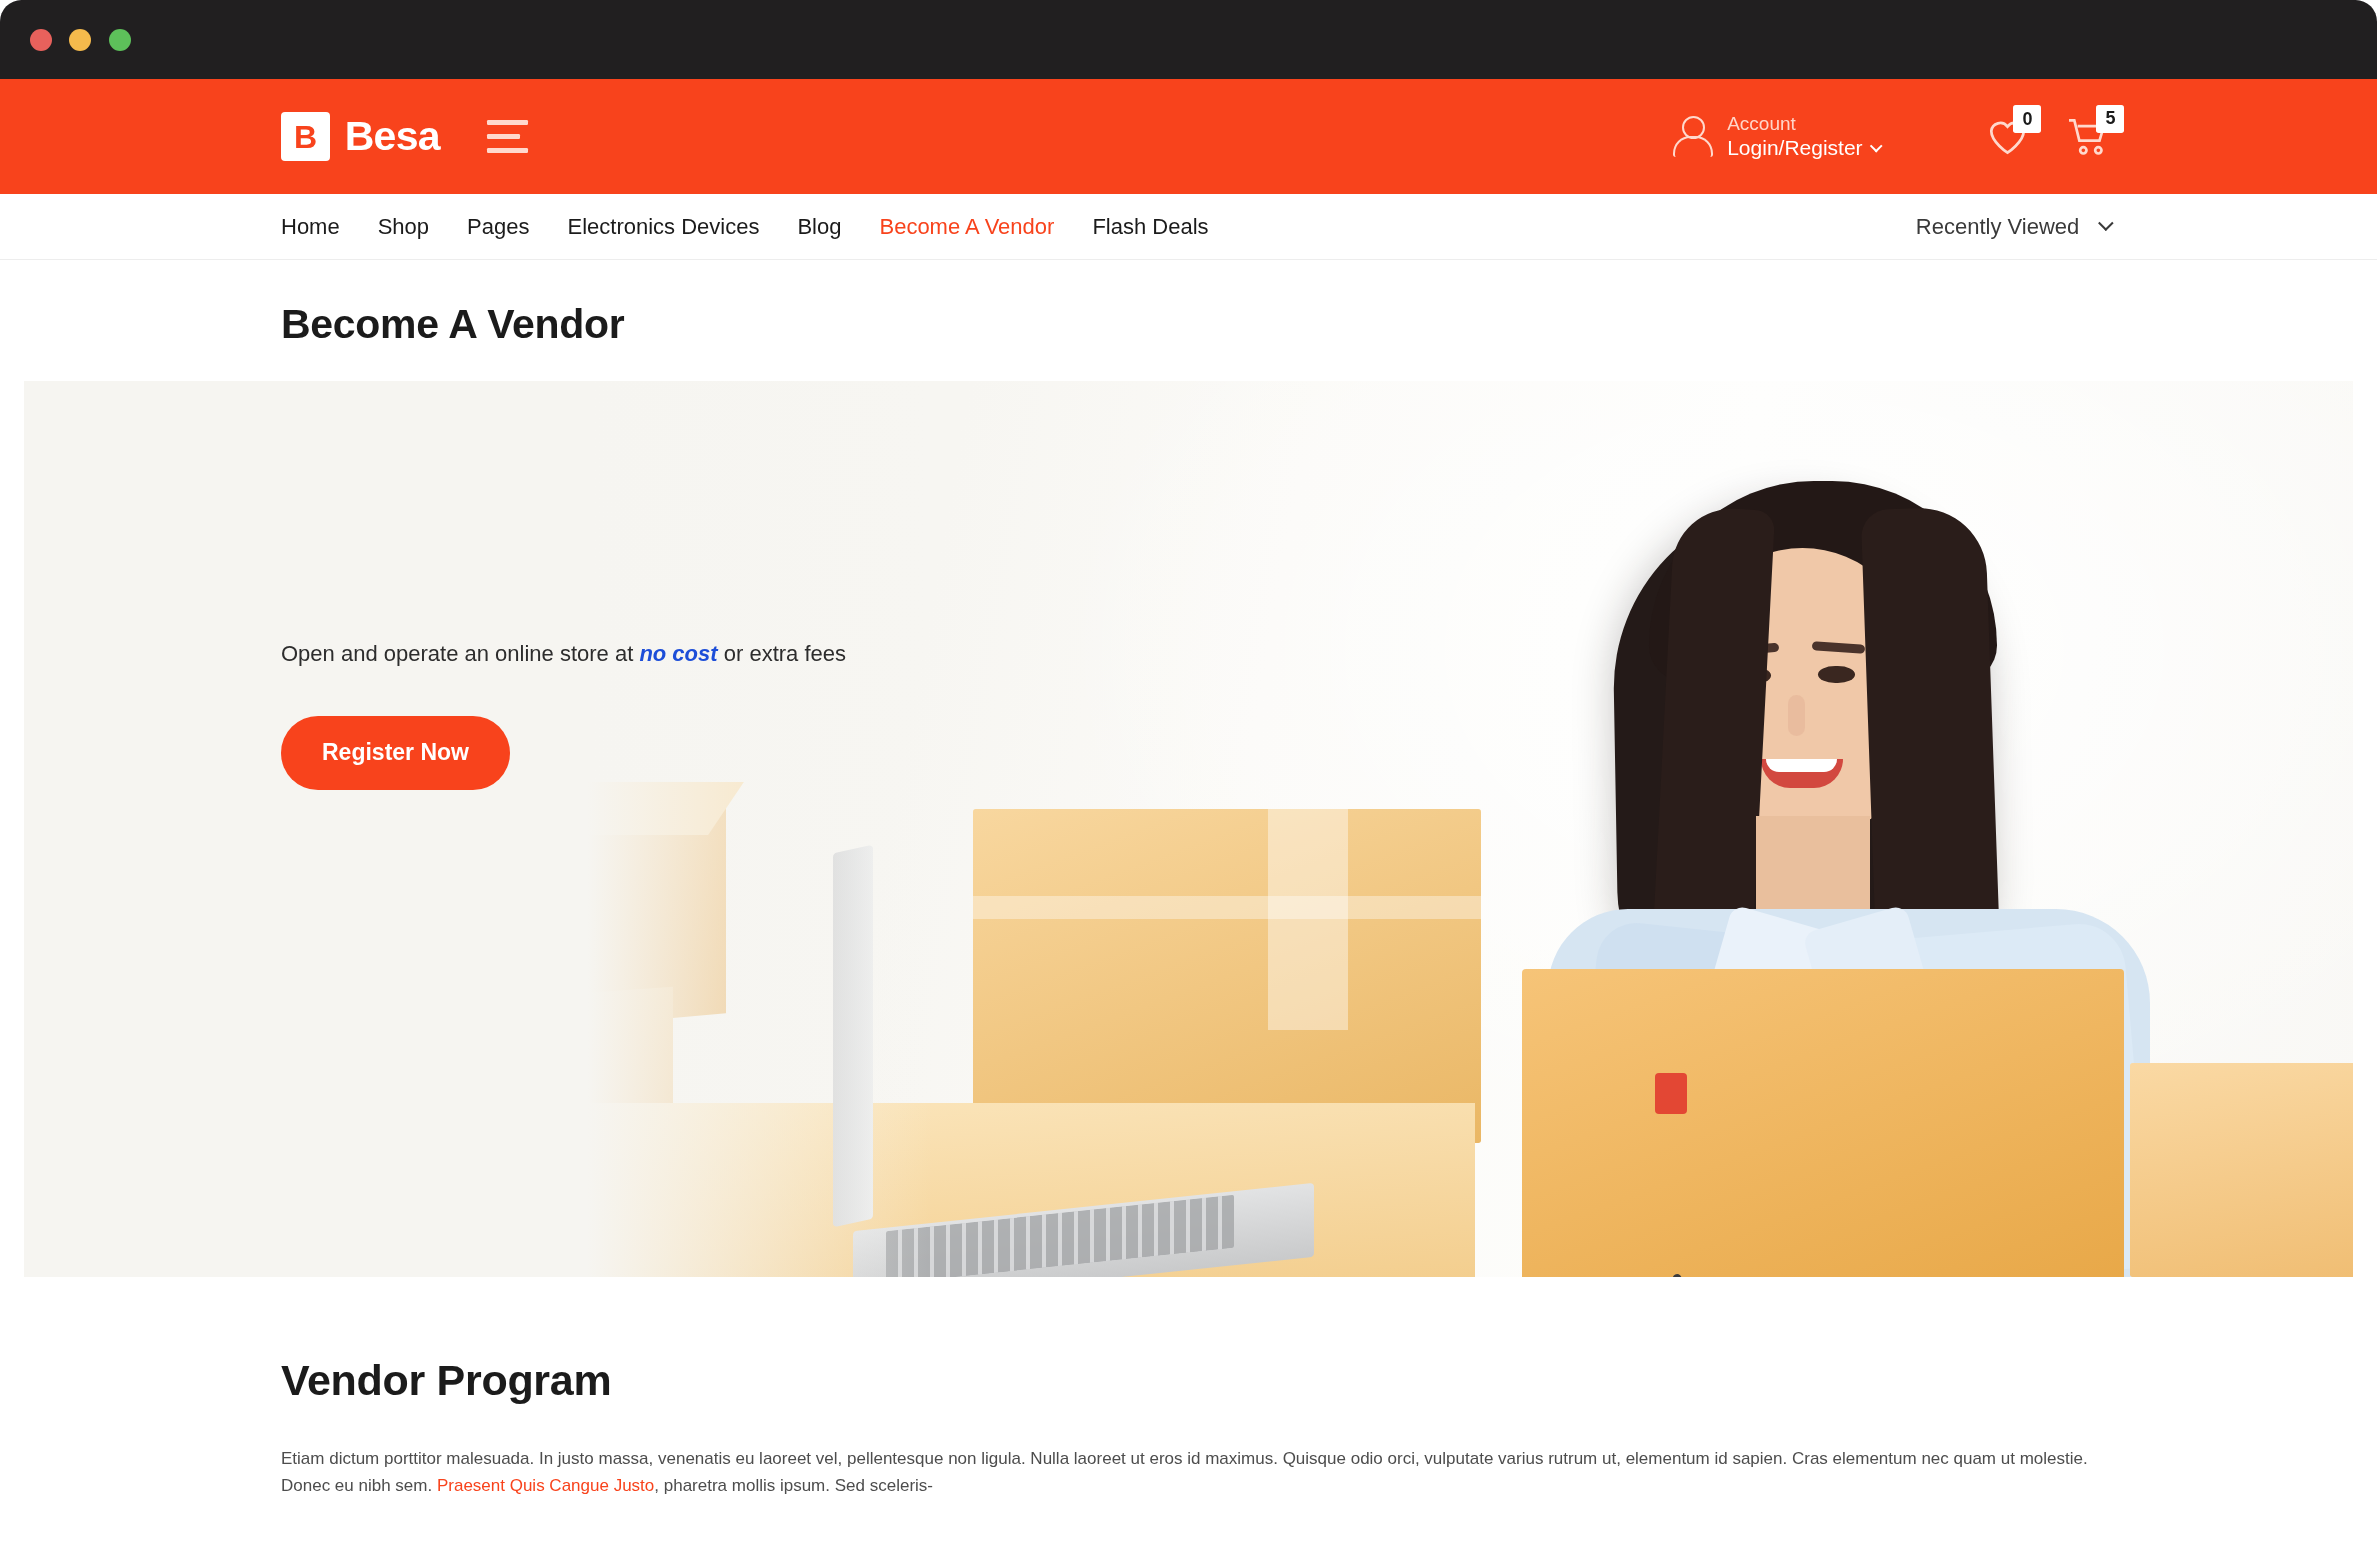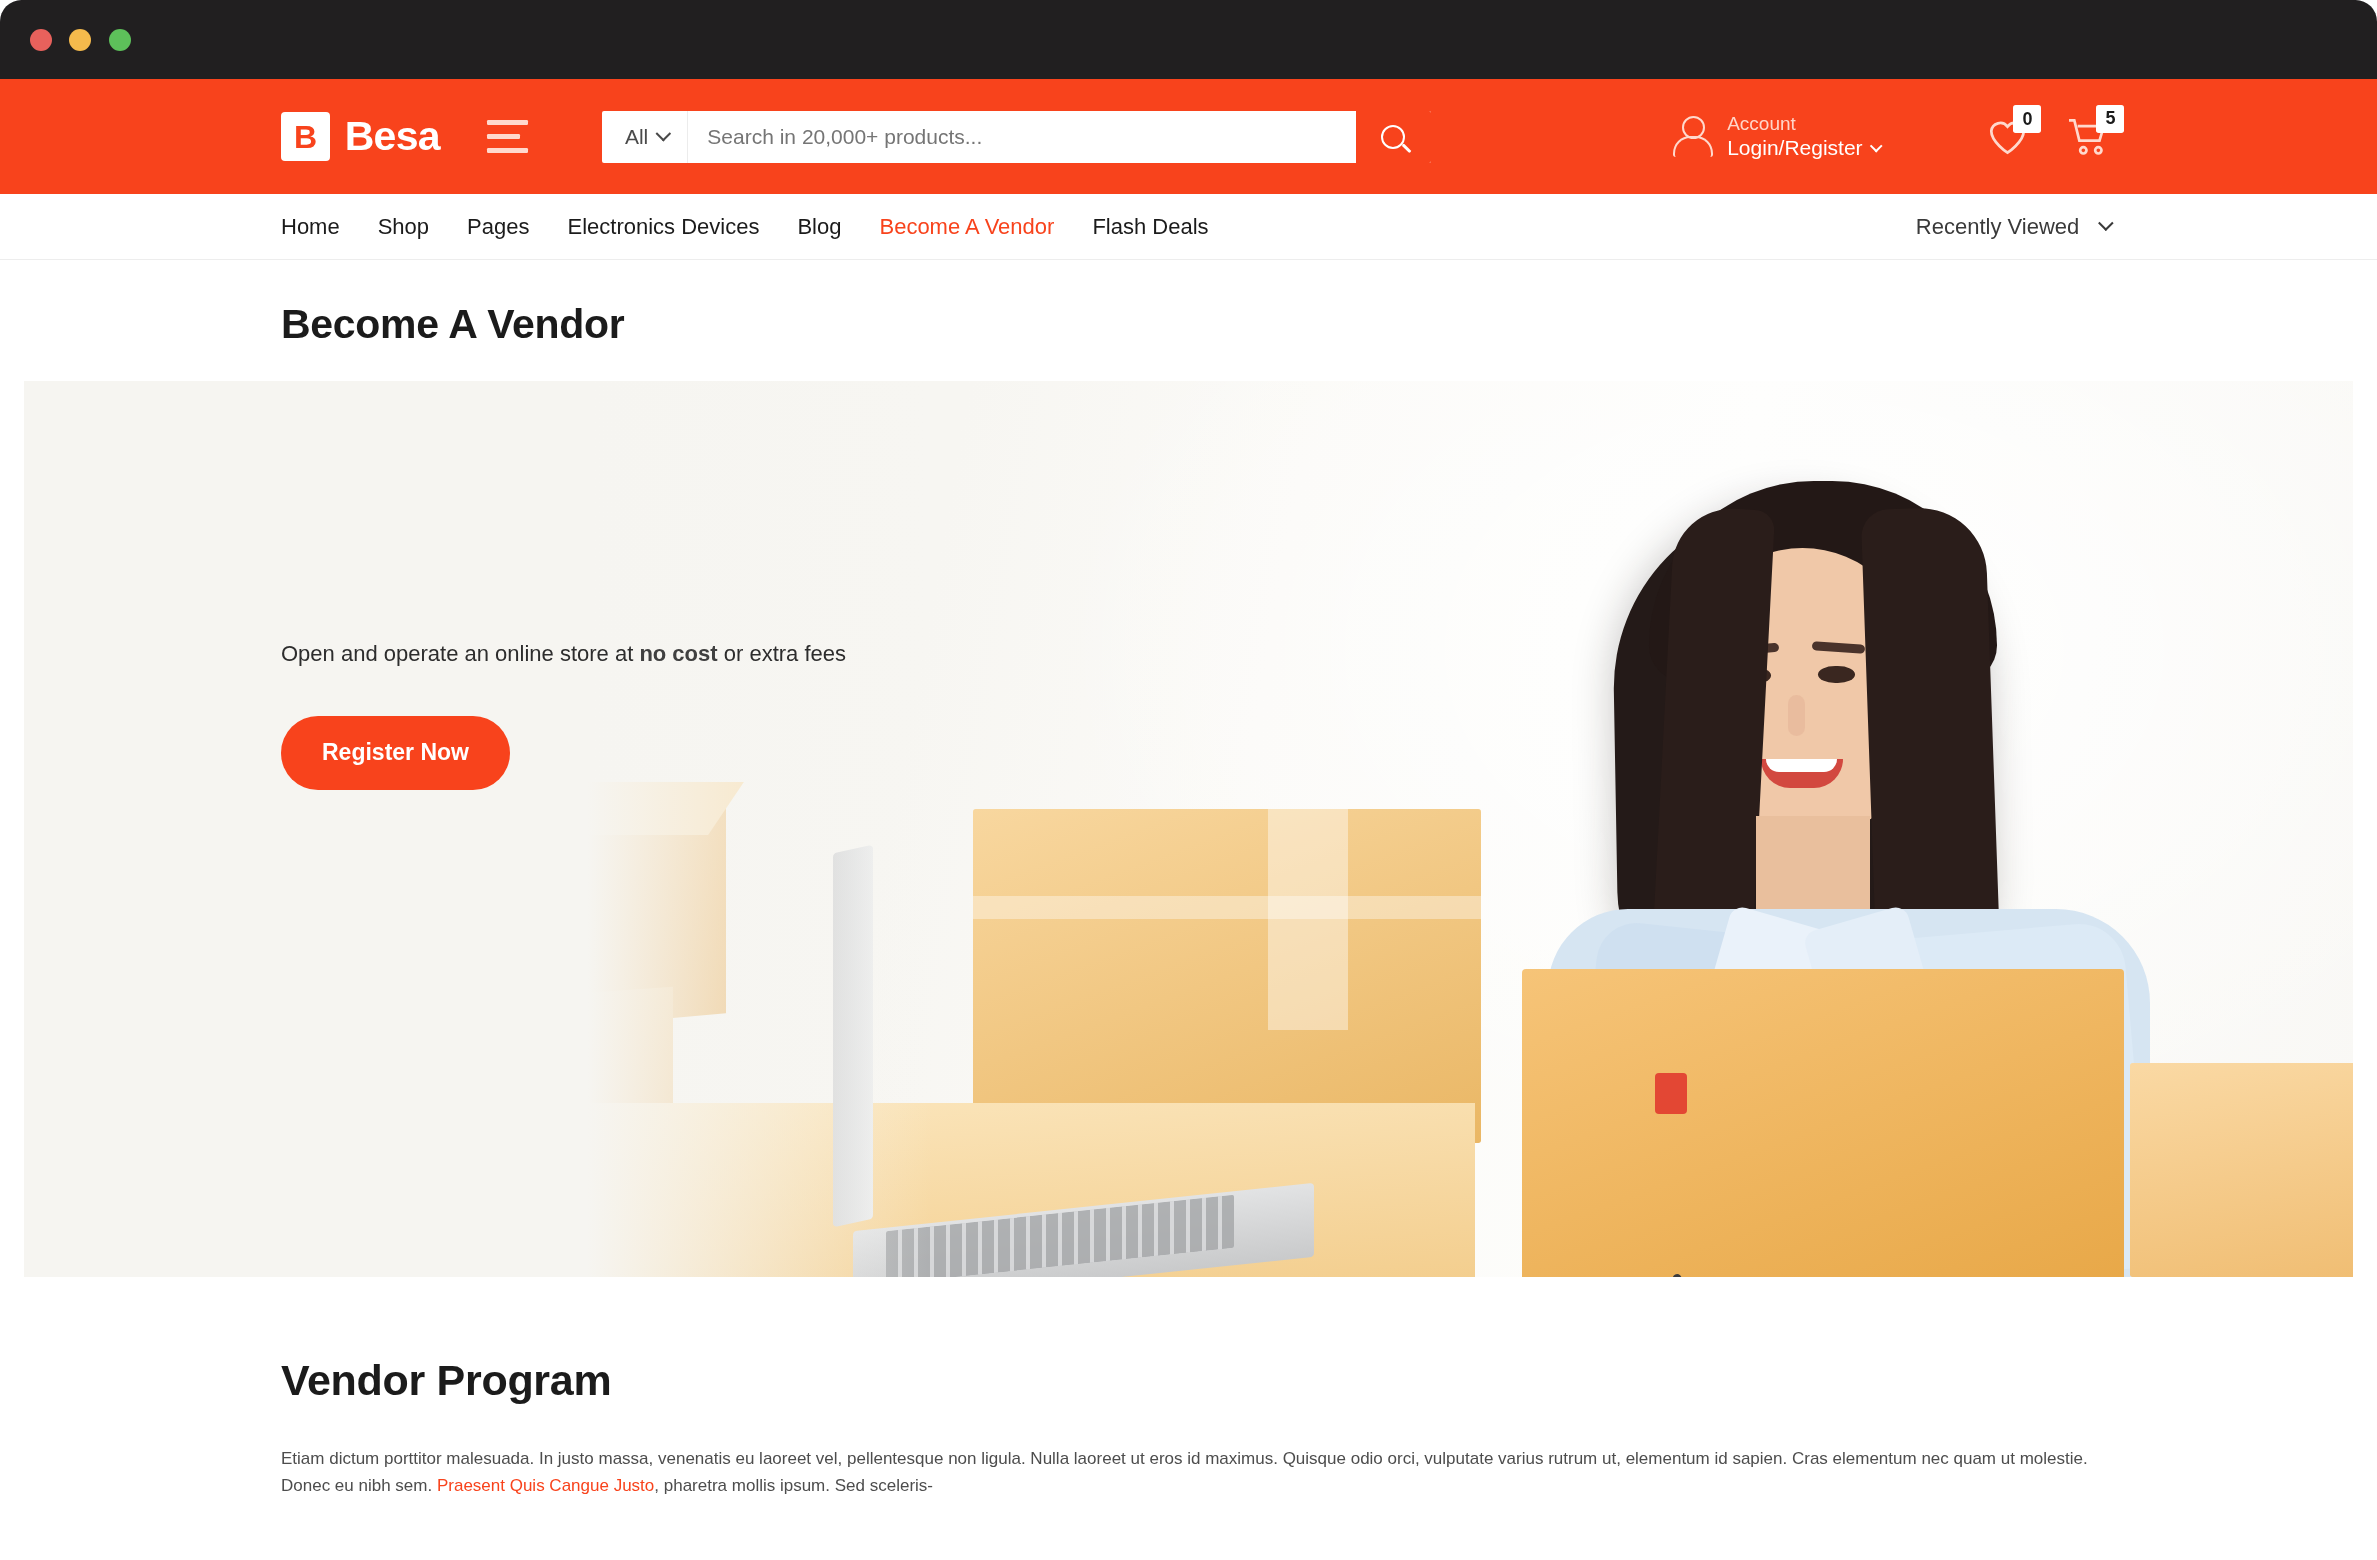--- a/index.html
+++ b/index.html
@@ -173,21 +173,21 @@
 
   
   .hero-wash{ position:absolute; left:0; top:0; width:909px; height:100%;
       background:linear-gradient(90deg,#f6f5f1 0%, #f6f5f1 62%, rgba(246,245,241,0.0) 100%); }
 
   .hero-content{ position:absolute; left:257px; top:221px; z-index:5; }
   .hero-h1{ font-size:55px; line-height:1.28; color:#1b1b1b; font-weight:400; letter-spacing:-0.7px; white-space:nowrap;}
   .hero-h1 b{ font-weight:700; }
   .hero-h1 .line2{ font-weight:700; display:block; }
   .hero-sub{ margin-top:39px; font-size:22px; color:#2d2d2d; }
-  .hero-sub b{ font-weight:700; color:#404040; }
+  .hero-sub b{ font-weight:700; color:#1d4ed8;font-style:italic; }
   .cta{
     margin-top:49px; display:inline-block; background:#f8431c; color:#fff;
     font-size:23px; font-weight:700; padding:23.4px 41px; border-radius:40px;
     border:none; cursor:pointer; font-family:"Liberation Sans", sans-serif;
   }
 
   
   .section{ padding:79px 266px 0 281px; background:#fff; }
   .section-h2{ font-size:43px; font-weight:700; color:#1b1b1b; letter-spacing:-0.3px; }
   .section-p{ margin-top:40px; font-size:17px; line-height:1.6; color:#4d4d4d; }
@@ -210,30 +210,20 @@
       <div class="brand-mark">B</div>
       <div class="brand-name">Besa</div>
     </div>
 
     <div class="hamburger">
       <span></span>
       <span></span>
       <span></span>
     </div>
 
-    <div class="searchbar">
-      <div class="search-cat">
-        <span>All</span>
-        <i class="chev"></i>
-      </div>
-      <input class="search-input" type="text" placeholder="Search in 20,000+ products..." style="">
-      <button class="search-btn">
-        <span class="mag"></span>
-      </button>
-    </div>
 
     <div class="header-right">
       <div class="account">
         <div class="person"></div>
         <div class="account-txt">
           <div class="l1">Account</div>
           <div class="l2">
             <span>Login/Register</span>
             <i class="chev-w"></i>
           </div>

